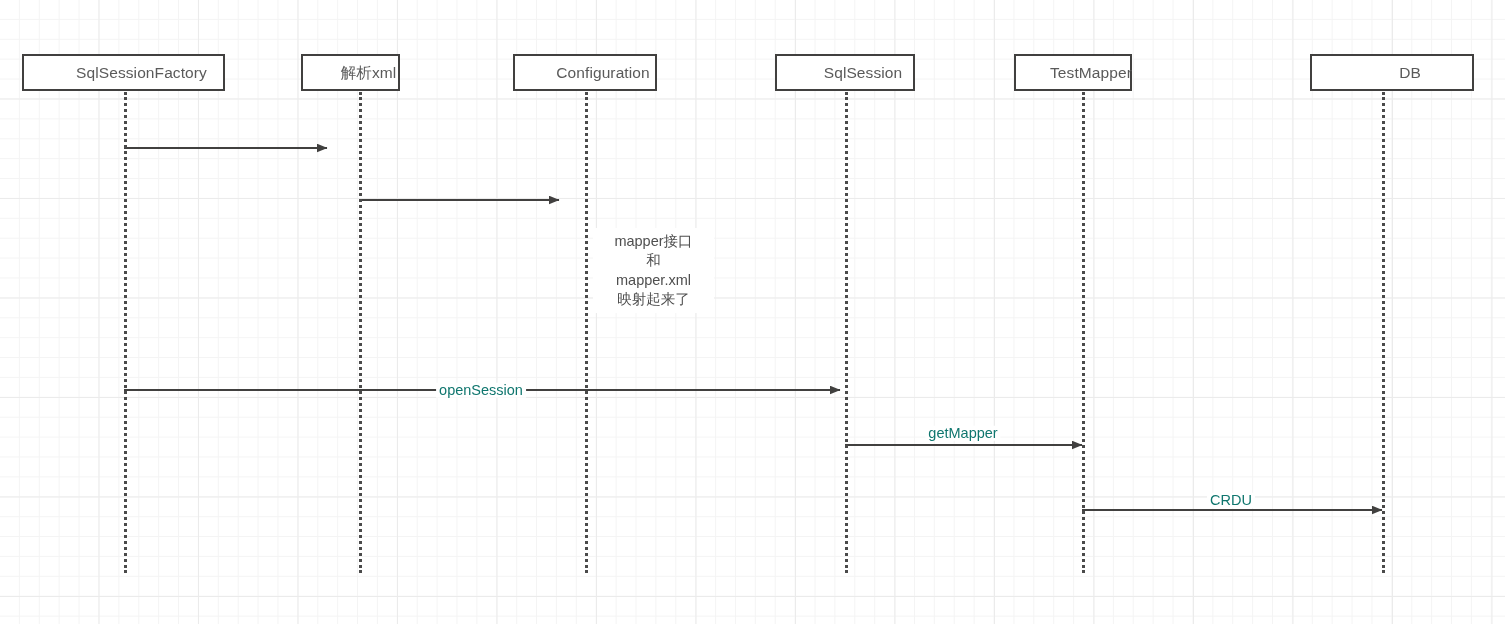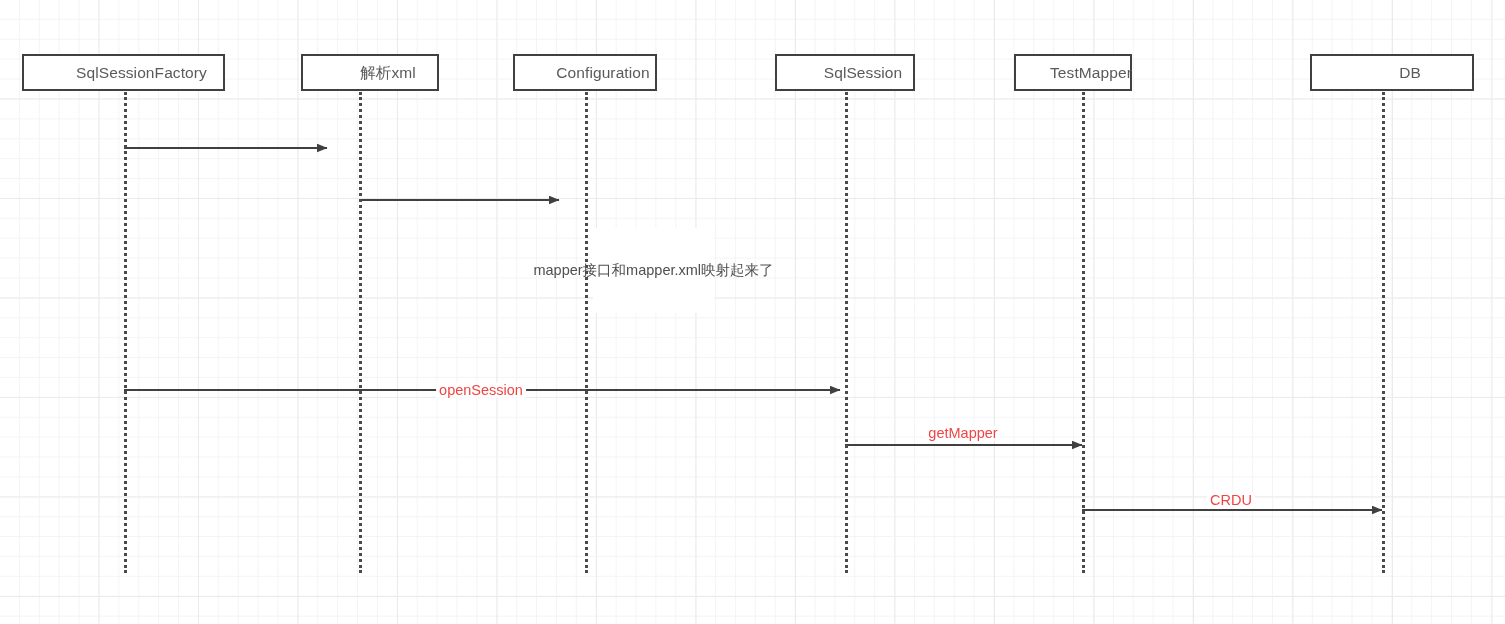--- a/index.html
+++ b/index.html
@@ -51,40 +51,40 @@
     line-height: 1;
   }
   .lifeline {
     position: absolute;
     width: 0;
     border-left: 3px dotted #4a4a4a;
   }
   .msg-label {
     position: absolute;
     font-size: 14.5px;
-    color: #ef4444;
+    color: #0f766e;
     background: #ffffff;
     padding: 0 3px;
     white-space: nowrap;
     line-height: 1;
     transform: translate(-50%, -50%);
   }
   .note {
     position: absolute;
     box-sizing: border-box;
     background: #ffffff;
   }
   .note-text {
     position: absolute;
     left: 0;
     top: 0;
     width: 100%;
     height: 100%;
     display: flex;
-    flex-direction: row;
+    flex-direction: column;
     align-items: center;
     justify-content: center;
     font-size: 14.5px;
     color: #4f4f4f;
     line-height: 1.32;
     text-align: center;
   }
   .note-line { white-space: nowrap; }
 </style>
 </head>
@@ -116,21 +116,21 @@
   <div class="lifeline" style="left:124px; top:92px; height:481px;"></div>
   <div class="lifeline" style="left:359px; top:92px; height:481px;"></div>
   <div class="lifeline" style="left:585px; top:92px; height:481px;"></div>
   <div class="lifeline" style="left:845px; top:92px; height:481px;"></div>
   <div class="lifeline" style="left:1082px; top:92px; height:481px;"></div>
   <div class="lifeline" style="left:1382px; top:92px; height:481px;"></div>
 
   <div class="participant-box" style="left:22px; top:54px; width:203px; height:37px;">
     <span class="participant-label">SqlSessionFactory</span>
   </div>
-  <div class="participant-box" style="left:301px; top:54px; width:138px; height:37px;">
+  <div class="participant-box" style="left:301px; top:54px; width:99px; height:37px;">
     <span class="participant-label">解析xml</span>
   </div>
   <div class="participant-box" style="left:513px; top:54px; width:144px; height:37px;align-items:center;">
     <span class="participant-label">Configuration</span>
   </div>
   <div class="participant-box" style="left:775px; top:54px; width:140px; height:37px;text-align:right;">
     <span class="participant-label">SqlSession</span>
   </div>
   <div class="participant-box" style="left:1014px; top:54px; width:118px; height:37px;">
     <span class="participant-label">TestMapper</span>

